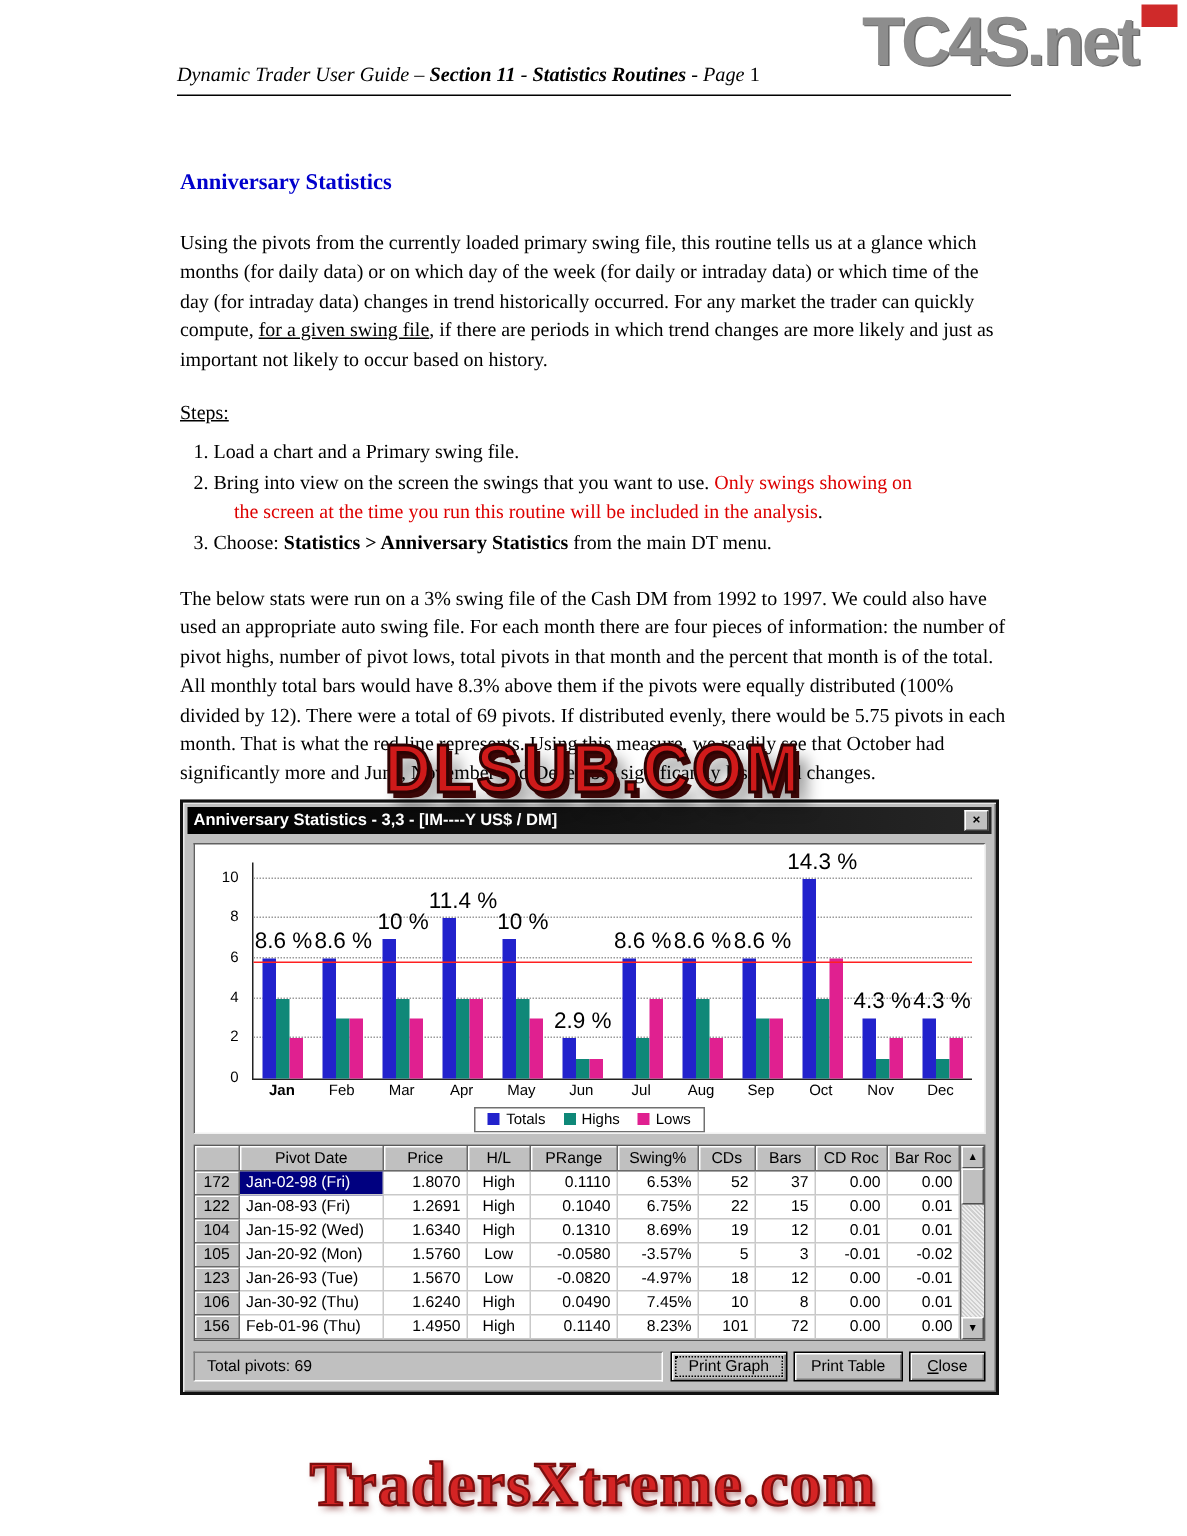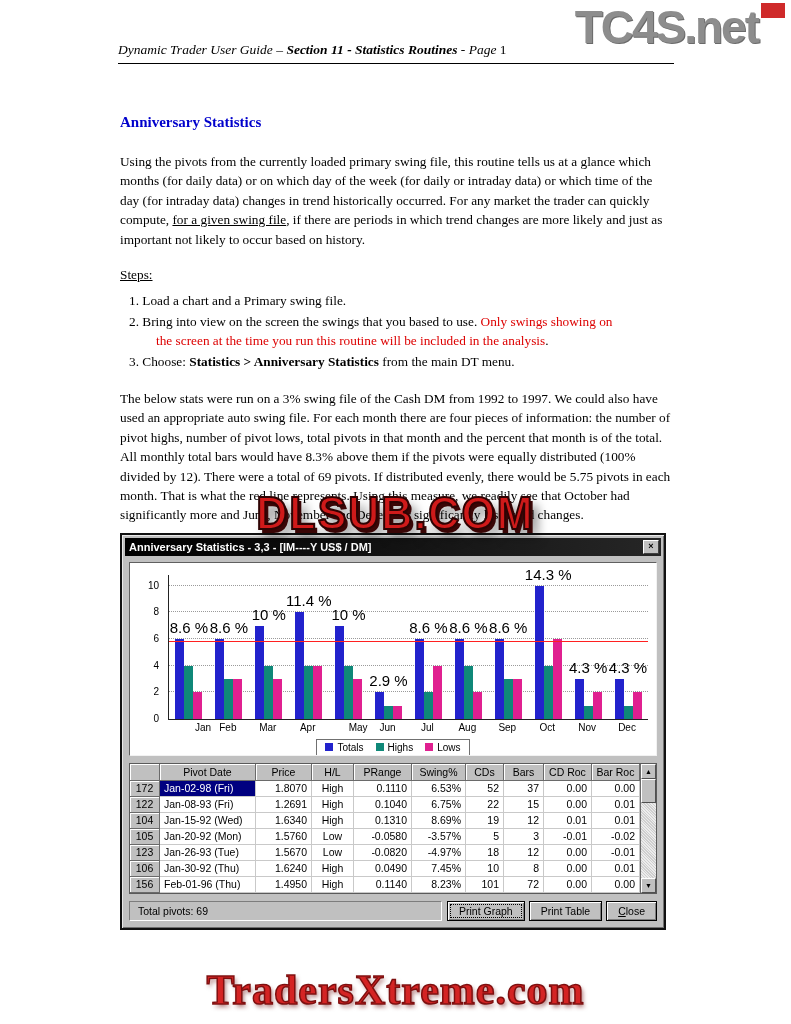--- a/index.html
+++ b/index.html
@@ -119,21 +119,21 @@
 
   <div class="content">
     <h1 class="title">Anniversary Statistics</h1>
 
     <p class="para"><span>Using the pivots from the currently loaded primary swing file, this routine tells us at a glance which months (for daily data) or on which day of the week (for daily or intraday data) or which time of the day (for intraday data) changes in trend historically occurred.  For any market the trader can quickly compute, </span><span class="ul">for a given swing file</span><span>, if there are periods in which trend changes are more likely and just as important not likely to occur based on history.</span></p>
 
     <div class="steps-heading ul">Steps:</div>
 
     <div class="step"><span>1.</span> <span>Load a chart and a Primary swing file.</span></div>
 
-    <div class="step"><span>2.</span> <span>Bring into view on the screen the swings that you based to use. </span><span class="redbold">Only swings showing on</span><span class="cont"><span class="redbold">the screen at the time you run this routine will be included in the analysis</span><span>.</span></span></div>
+    <div class="step"><span>2.</span> <span>Bring into view on the screen the swings that you want to use. </span><span class="redbold">Only swings showing on</span><span class="cont"><span class="redbold">the screen at the time you run this routine will be included in the analysis</span><span>.</span></span></div>
 
     <div class="step"><span>3.</span> <span>Choose: </span><span class="b">Statistics &gt; Anniversary Statistics</span><span> from the main DT menu.</span></div>
 
     <p class="para para2">The below stats were run on a 3% swing file of the Cash DM from 1992 to 1997. We could also have used an appropriate auto swing file. For each month there are four pieces of information: the number of pivot highs, number of pivot lows, total pivots in that month and the percent that month is of the total. All monthly total bars would have 8.3% above them if the pivots were equally distributed (100% divided by 12). There were a total of 69 pivots. If distributed evenly, there would be 5.75 pivots in each month. That is what the red line represents. Using this measure, we readily see that October had significantly more and June, November and December significantly less trend changes.</p>
   </div>
 
   <div class="dlsub">DLSUB.COM</div>
 
   <div class="dialog">
     <div class="titlebar">
@@ -226,25 +226,25 @@
             </div>
             <div class="bargroup" style="left: 439.083px; width: 39.9167px;">
               <div class="bar" style="height: 40px; background: rgb(34, 34, 204);"></div>
               <div class="bar" style="height: 13.3333px; background: rgb(15, 136, 120);"></div>
               <div class="bar" style="height: 26.6667px; background: rgb(224, 32, 144);"></div>
               <div class="barlabel" style="bottom: 43px;">4.3 %</div>
             </div>
           </div>
       </div>
       <div class="x-axis">
-          <div class="monthlabel" style="left: 15px; width: 39.9167px;">Jan</div>
+          <div class="monthlabel" style="left: 0px; width: 39.9167px; font-weight: bold;">Jan</div>
           <div class="monthlabel" style="left: 39.9167px; width: 39.9167px;">Feb</div>
           <div class="monthlabel" style="left: 79.8333px; width: 39.9167px;">Mar</div>
           <div class="monthlabel" style="left: 119.75px; width: 39.9167px;">Apr</div>
-          <div class="monthlabel" style="left: 159.667px; width: 39.9167px; text-align: right;">May</div>
+          <div class="monthlabel" style="left: 159.667px; width: 39.9167px;">May</div>
           <div class="monthlabel" style="left: 199.583px; width: 39.9167px;">Jun</div>
           <div class="monthlabel" style="left: 239.5px; width: 39.9167px;">Jul</div>
           <div class="monthlabel" style="left: 279.417px; width: 39.9167px;">Aug</div>
           <div class="monthlabel" style="left: 319.333px; width: 39.9167px;">Sep</div>
           <div class="monthlabel" style="left: 359.25px; width: 39.9167px;">Oct</div>
           <div class="monthlabel" style="left: 399.167px; width: 39.9167px;">Nov</div>
           <div class="monthlabel" style="left: 439.083px; width: 39.9167px;">Dec</div>
         </div>
       <div class="legend-row"><span class="legend">
             <span class="legitem">

